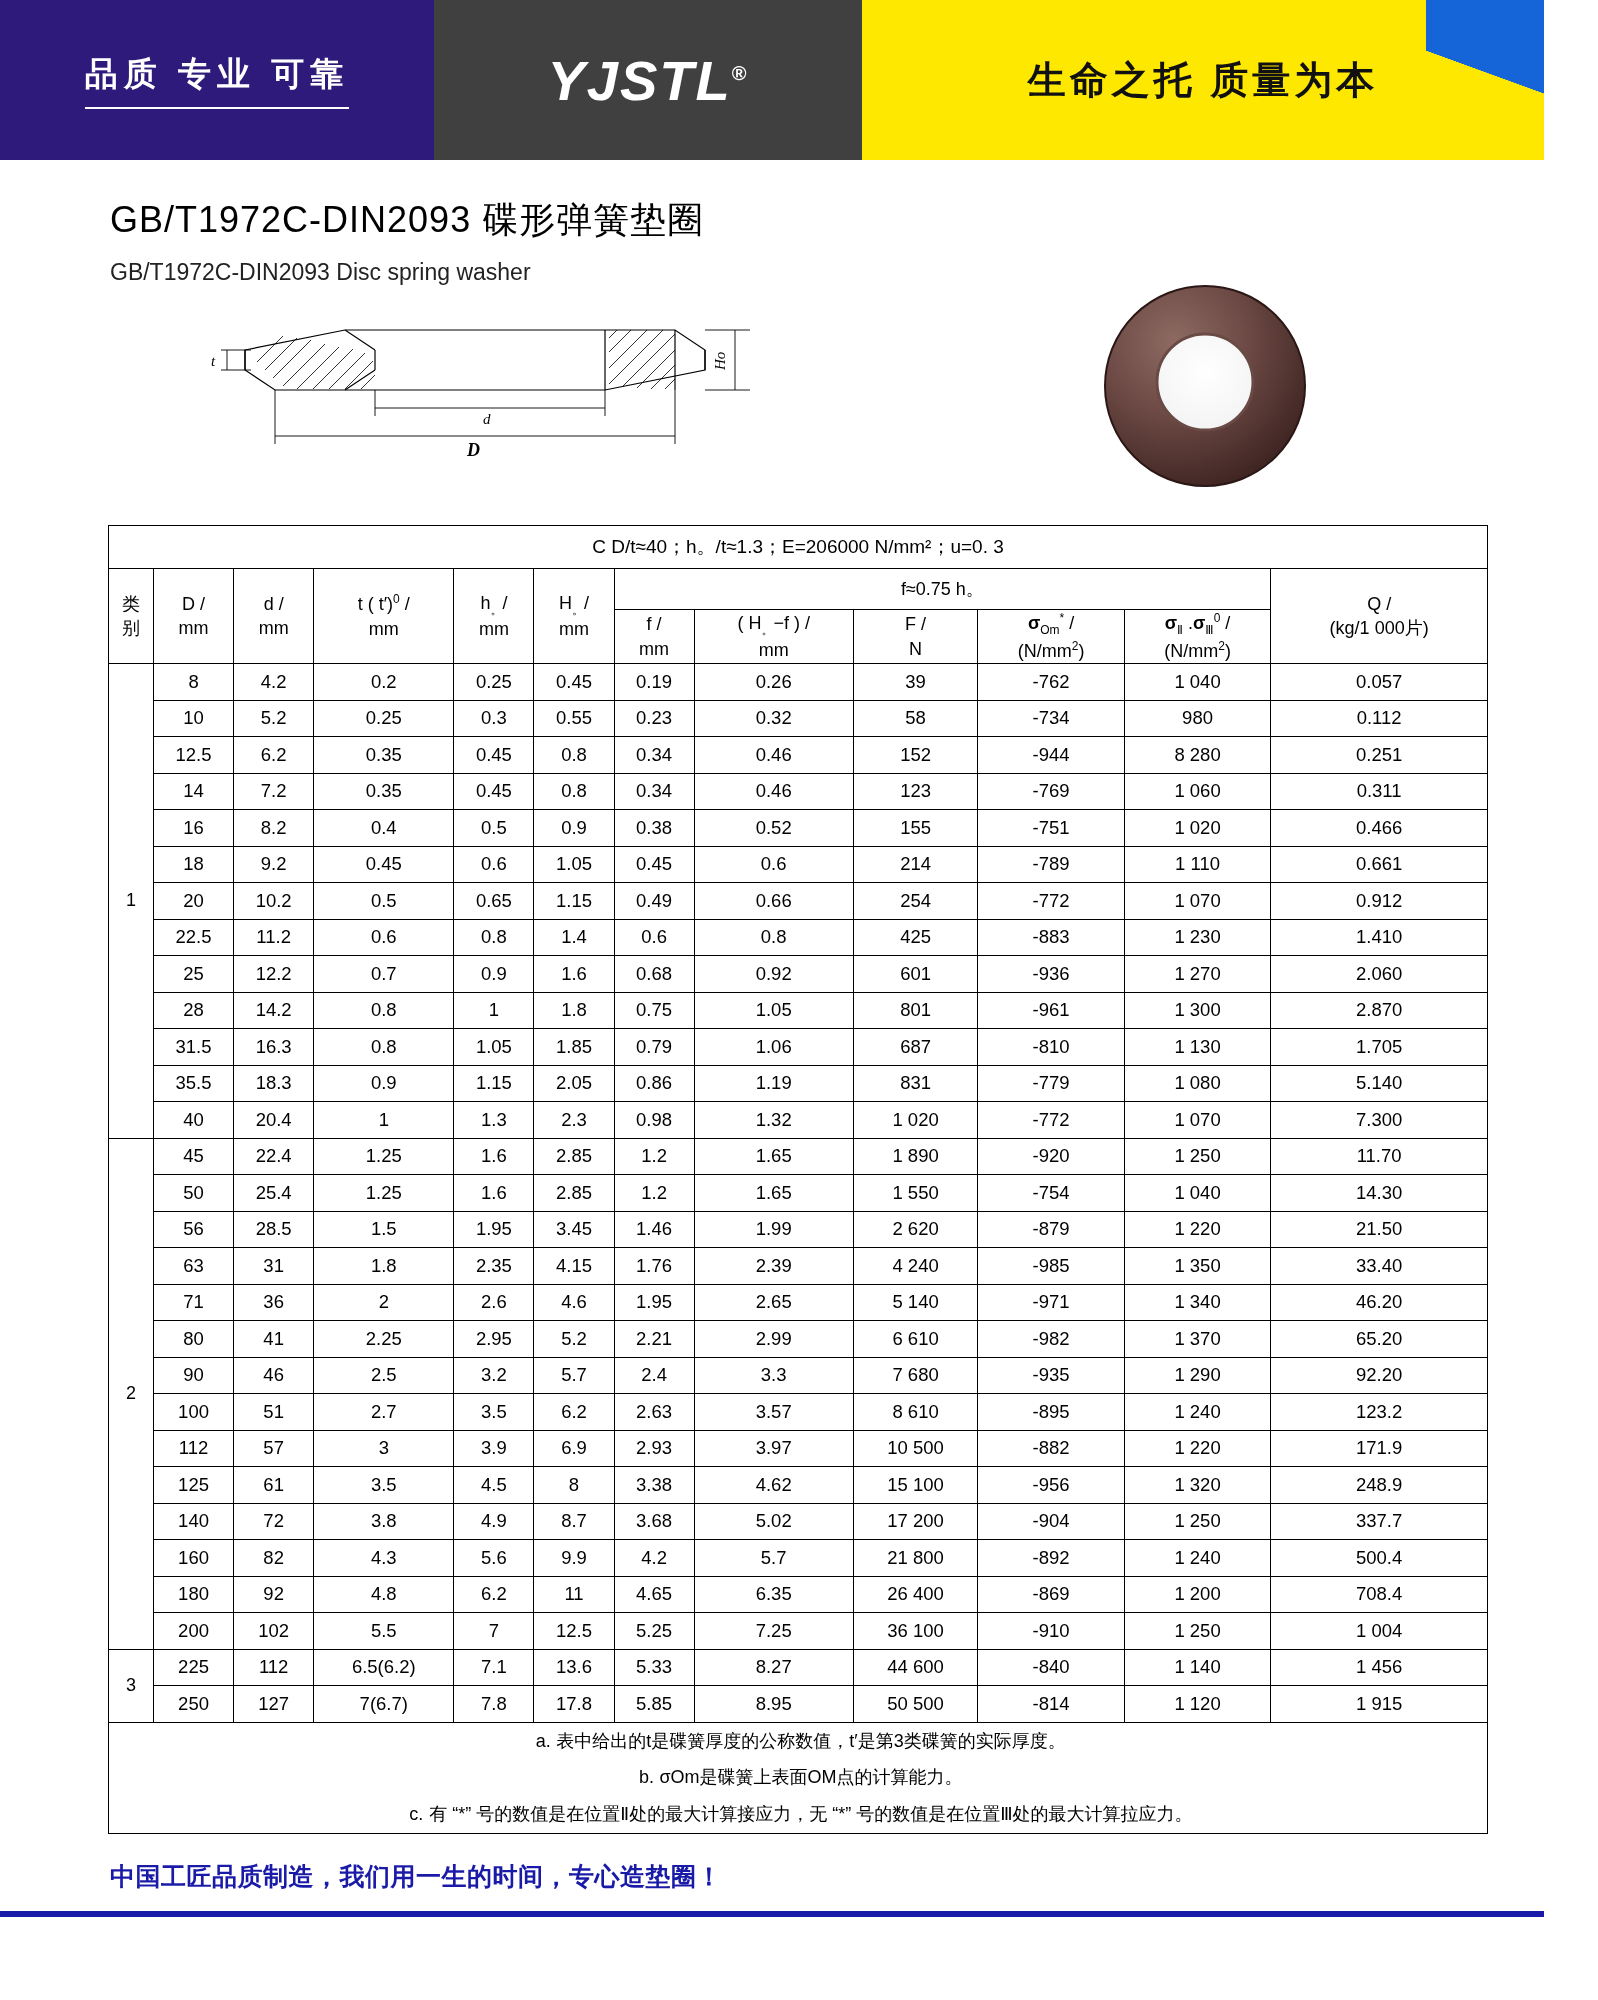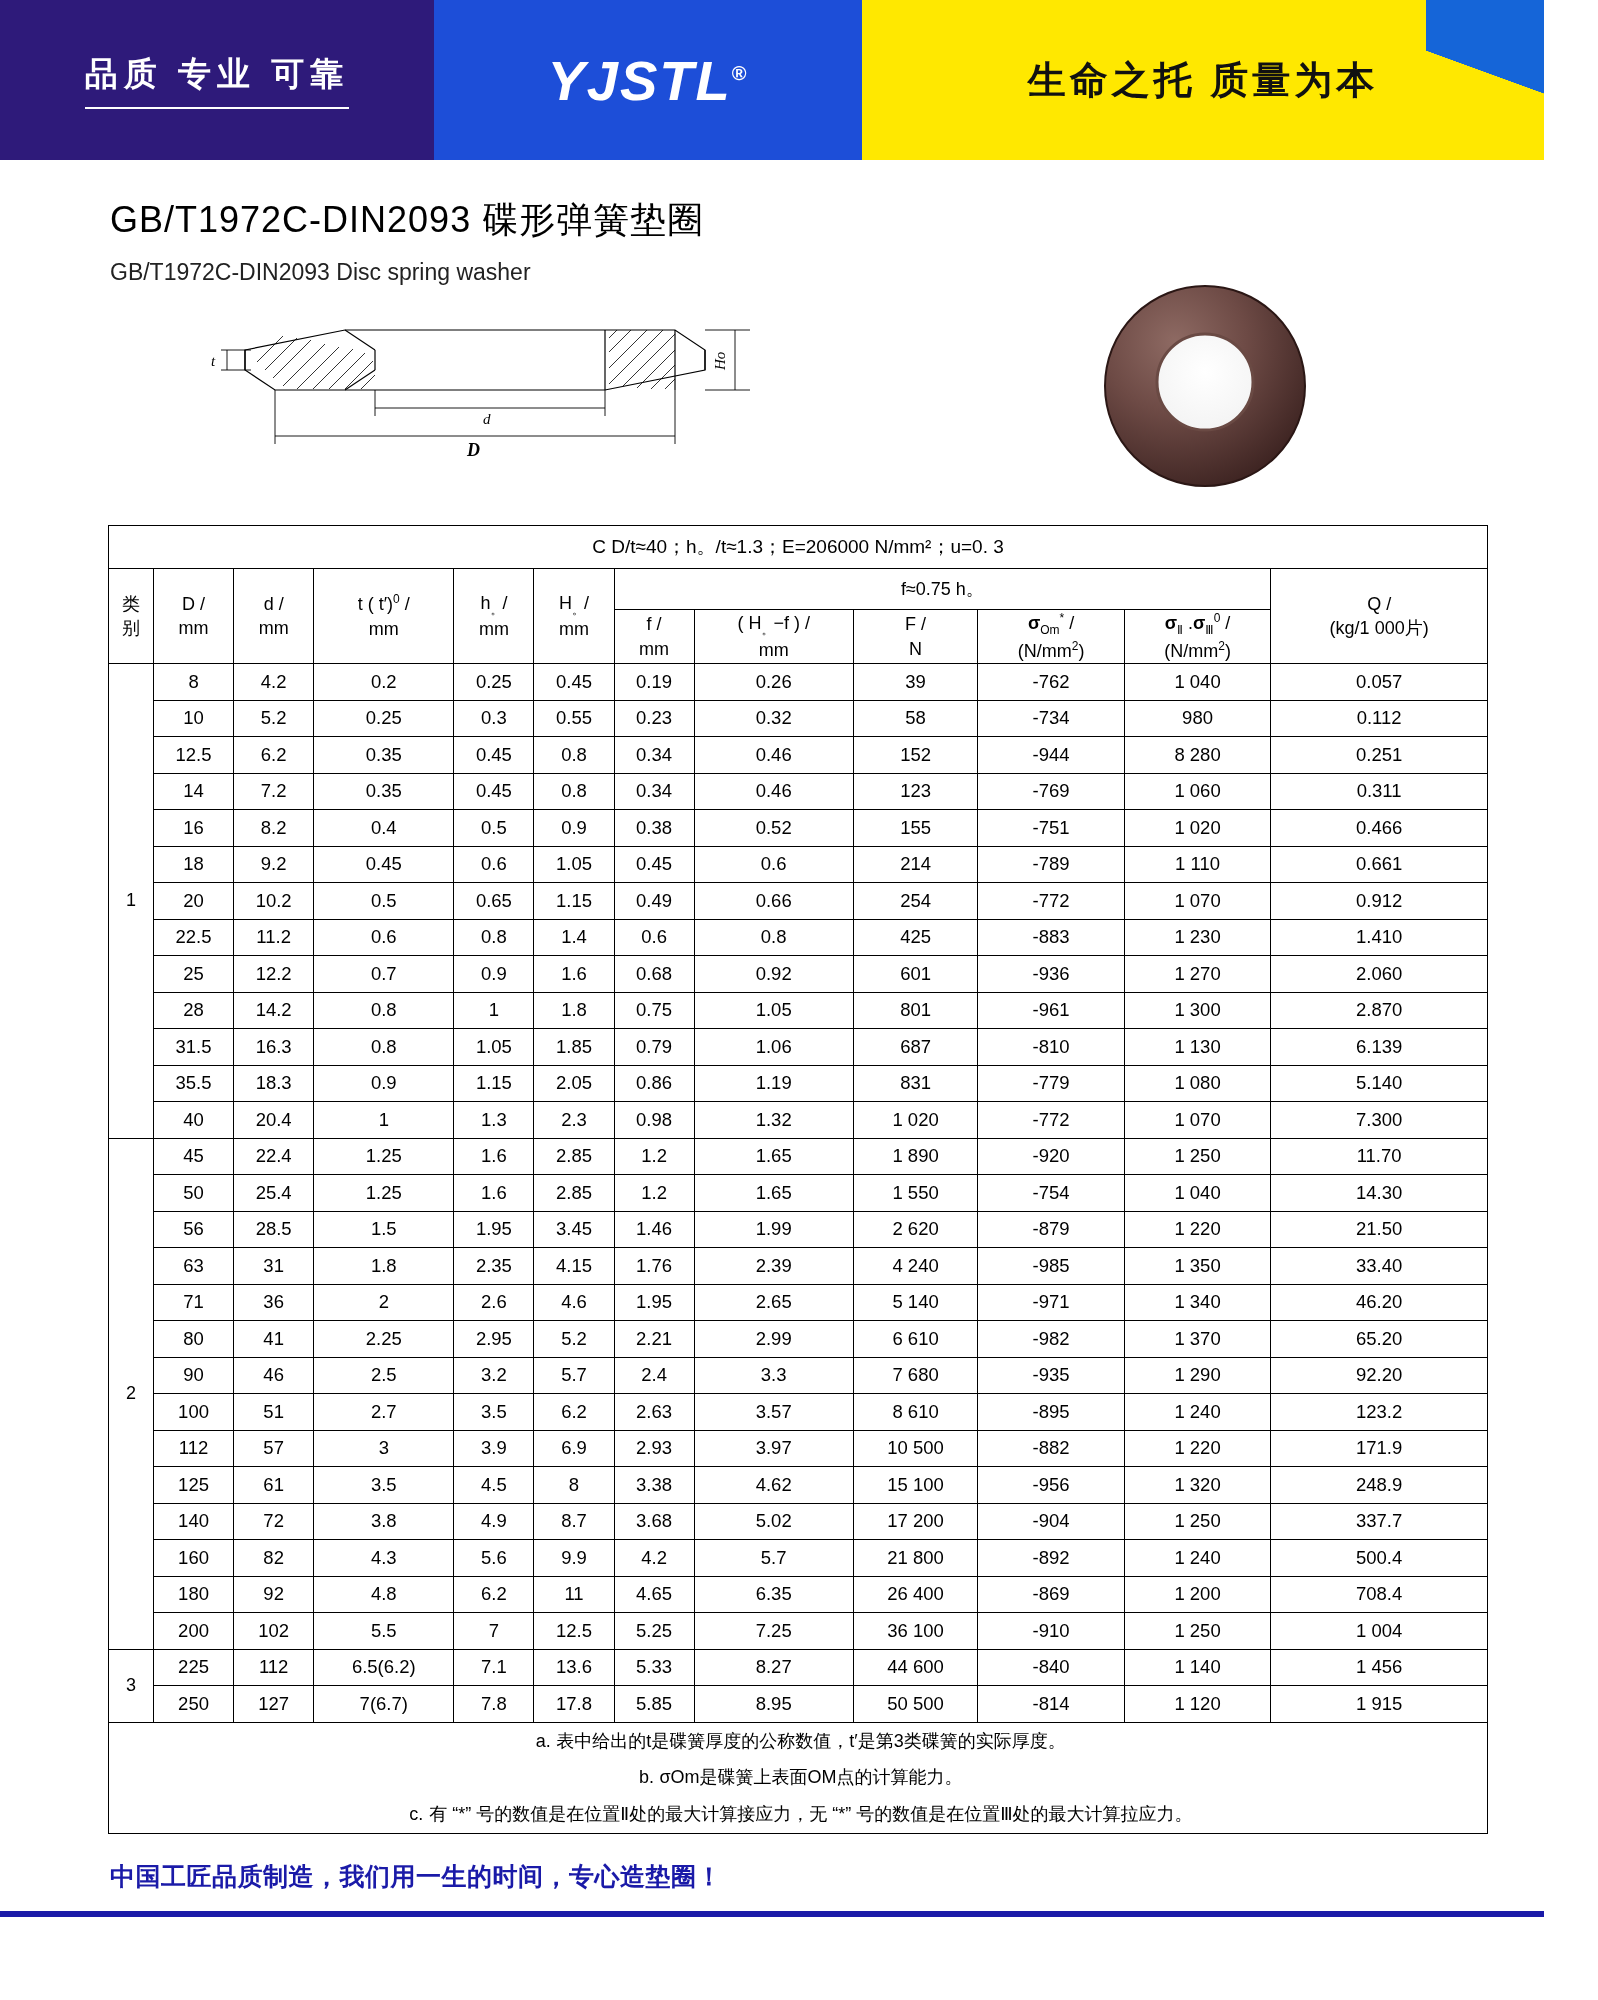--- a/index.html
+++ b/index.html
@@ -14,21 +14,21 @@
   
   .header{display:flex;height:160px;width:100%;}
   .hdr-left{
     flex:0 0 434px;background:#2e1a7a;display:flex;align-items:center;justify-content:center;
   }
   .hdr-left .slogan{
     color:#fff;font-size:33px;font-weight:bold;letter-spacing:6px;
     border-bottom:2px solid #fff;padding-bottom:10px;
   }
   .hdr-mid{
-    flex:0 0 428px;background:#1d4ed8;display:flex;align-items:center;justify-content:center;position:relative;
+    flex:0 0 428px;background:#404040;display:flex;align-items:center;justify-content:center;position:relative;
   }
   .hdr-mid .logo{
     color:#fff;font-size:56px;font-weight:bold;letter-spacing:2px;font-style:italic;
     font-family:"Liberation Sans","DejaVu Sans",sans-serif;
   }
   .hdr-mid .reg{font-size:20px;vertical-align:super;font-style:normal;}
   .hdr-right{
     flex:1 1 auto;background:#ffe800;display:flex;align-items:center;justify-content:center;
   }
   .hdr-right .slogan2{
@@ -339,21 +339,21 @@
           <td>31.5</td>
           <td>16.3</td>
           <td>0.8</td>
           <td>1.05</td>
           <td>1.85</td>
           <td>0.79</td>
           <td>1.06</td>
           <td>687</td>
           <td>-810</td>
           <td>1 130</td>
-          <td>6.139</td>
+          <td>1.705</td>
         </tr>
         <tr>
           <td>35.5</td>
           <td>18.3</td>
           <td>0.9</td>
           <td>1.15</td>
           <td>2.05</td>
           <td>0.86</td>
           <td>1.19</td>
           <td>831</td>

